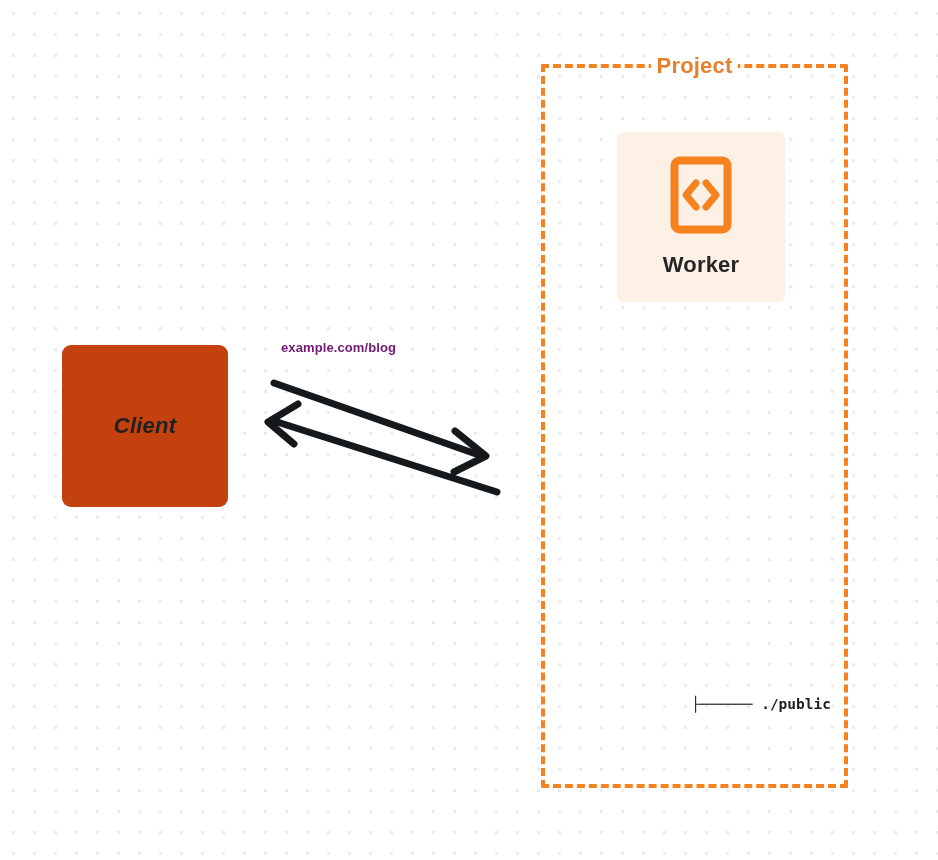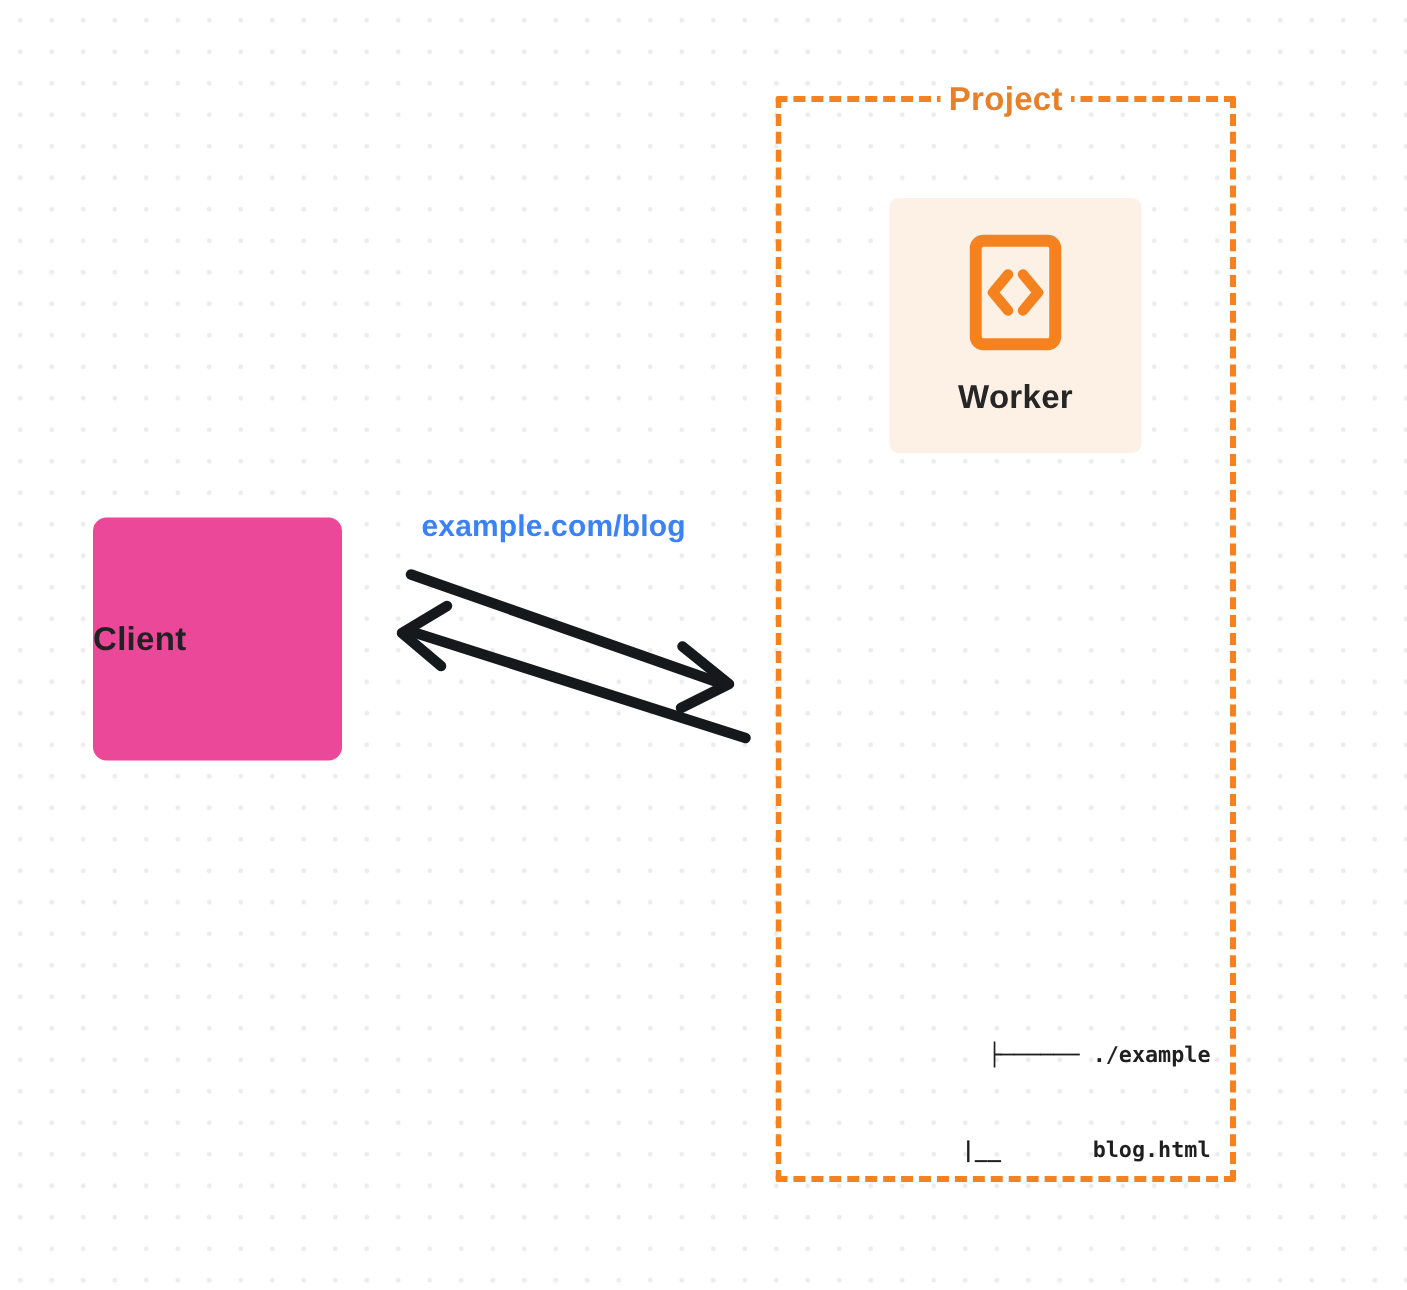--- a/index.html
+++ b/index.html
@@ -26,58 +26,60 @@
     height: 860px;
   }
 
   
   #client-node {
     position: absolute;
     left: 62px;
     top: 345px;
     width: 166px;
     height: 162px;
-    background: #ec4899;
+    background: #c2410c;
     border-radius: 9px;
     display: flex;
     align-items: center;
+    justify-content: center;
+    font-style: italic;
   }
   #client-node .node-label {
     font-size: 22px;
     font-weight: bold;
     color: #1f2123;
     letter-spacing: 0.2px;
   }
 
   
   #request-label {
     position: absolute;
     left: 281px;
     top: 340px;
-    font-size: 20px;
+    font-size: 13px;
     font-weight: bold;
-    color: #3b82f6;
+    color: #701a75;
     letter-spacing: 0.1px;
     white-space: nowrap;
   }
 
   
   #arrows-layer {
     position: absolute;
     left: 0;
     top: 0;
     width: 938px;
     height: 860px;
     pointer-events: none;
   }
 
   
   #project-group {
     position: absolute;
-    left: 517px;
+    left: 541px;
     top: 64px;
     width: 307px;
     height: 724px;
     border: 4px dashed #f6821f;
     border-radius: 2px;
   }
   #project-title {
     position: absolute;
     left: 50%;
     top: -15px;
@@ -175,19 +177,18 @@
           <rect x="4.5" y="4.5" width="53" height="69" rx="5" stroke="#f6821f" stroke-width="8"></rect>
           <polyline points="26,27 16,39 26,51" fill="none" stroke="#f6821f" stroke-width="7" stroke-linecap="round" stroke-linejoin="round"></polyline>
           <polyline points="36,27 46,39 36,51" fill="none" stroke="#f6821f" stroke-width="7" stroke-linecap="round" stroke-linejoin="round"></polyline>
         </svg>
       </span>
       <span class="card-label">Worker</span>
     </div>
 
 
     <div id="file-tree">
-      <span class="tree-row">├────── ./example</span>
-      <span class="tree-row">|__       blog.html</span>
+      <span class="tree-row">├────── ./public</span>
       
     </div>
 
   </div>
 </div>
 
 </body></html>

